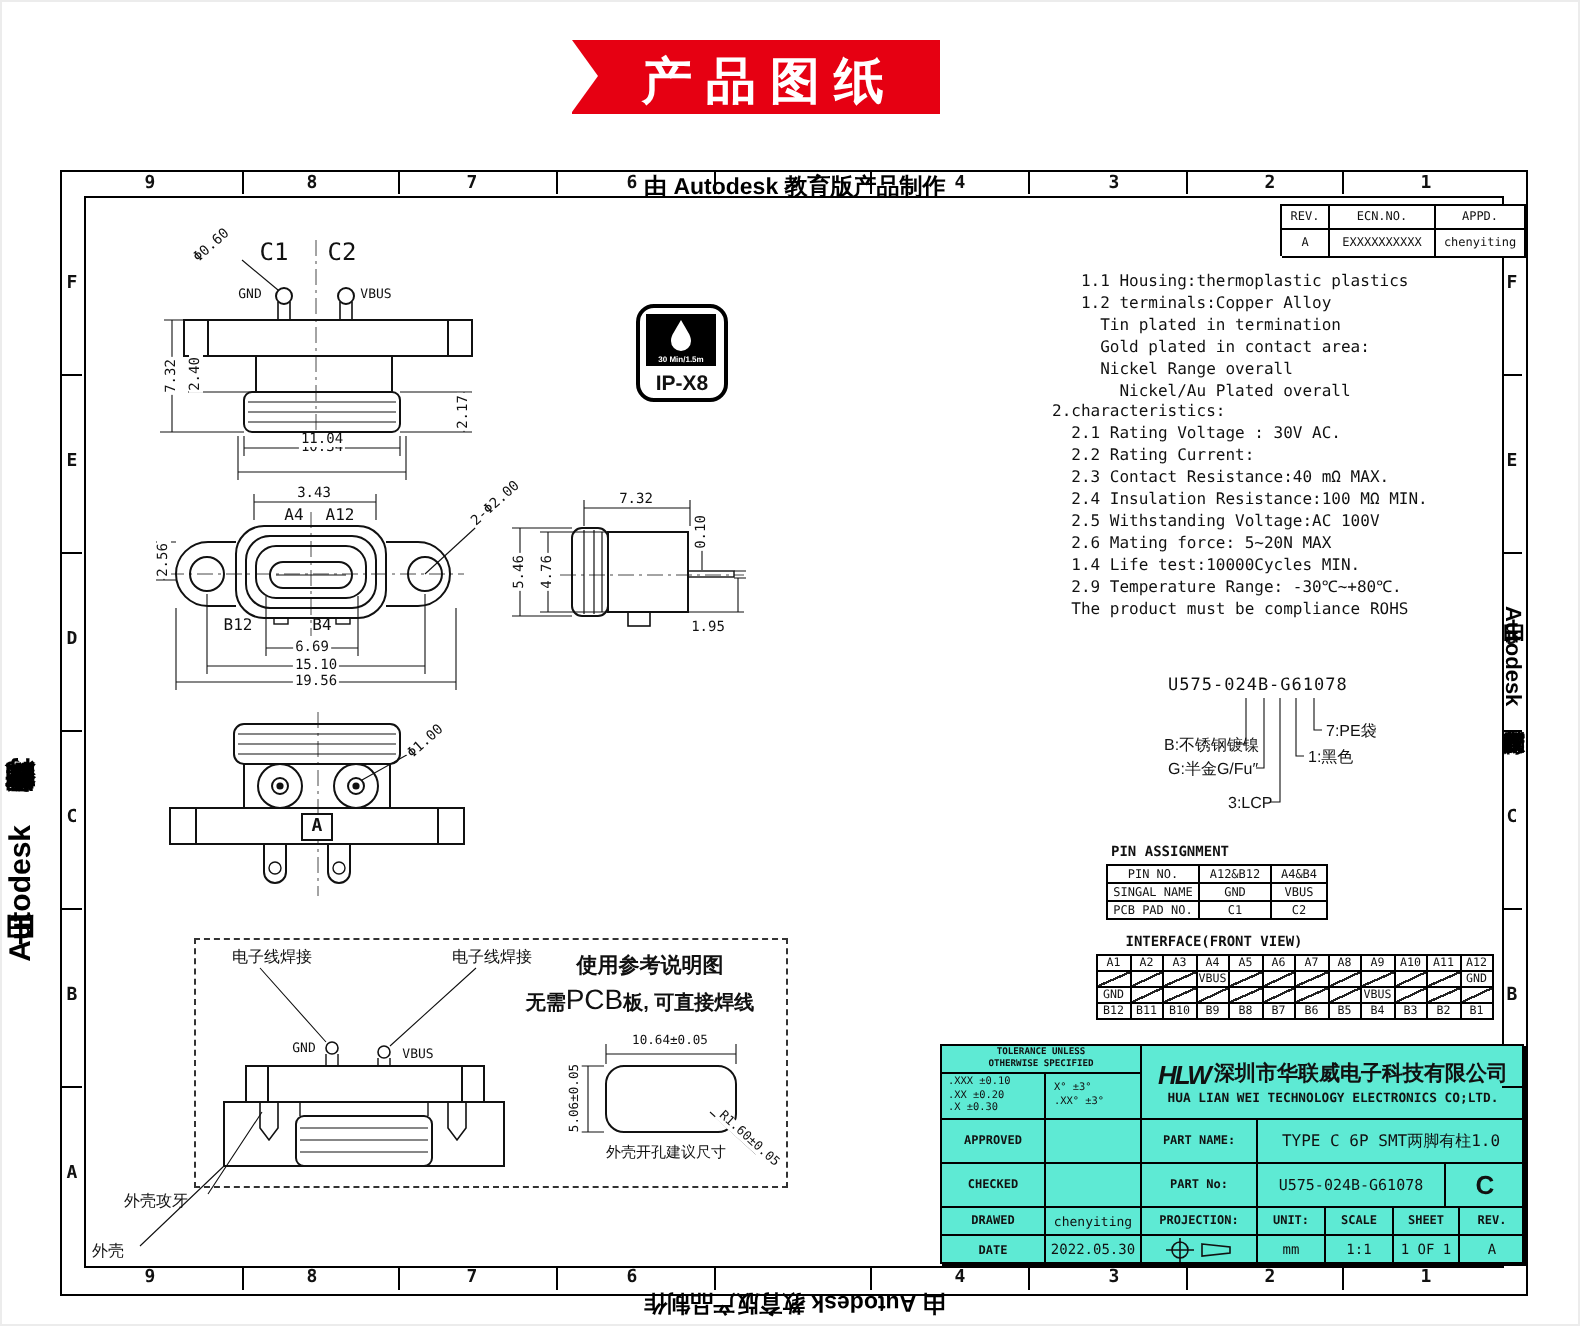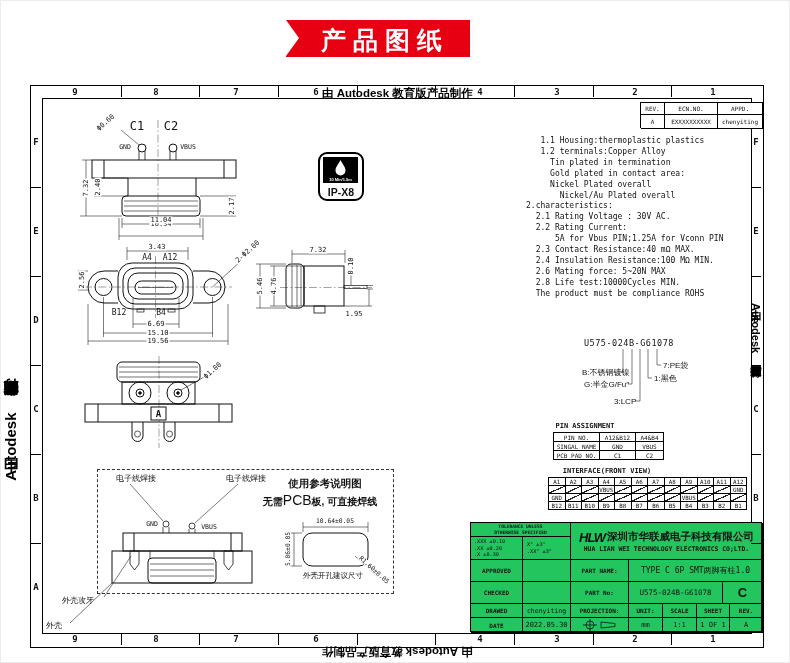--- a/index.html
+++ b/index.html
@@ -47,21 +47,21 @@
   .grid{position:absolute;display:grid;border-left:1px solid #000;border-top:1px solid #000;background:#fff;}
   .grid>div{border-right:1px solid #000;border-bottom:1px solid #000;display:flex;align-items:center;justify-content:center;
             font-family:"DejaVu Sans Mono",monospace;overflow:hidden;white-space:nowrap;}
   .pin-grid{grid-template-columns:46px 36px 28px;grid-auto-rows:9px;font-size:6px;}
   .ifc-grid{grid-template-columns:repeat(12,16.5px);grid-auto-rows:8px;font-size:5.8px;}
   .slash{background:linear-gradient(to bottom right,transparent 46%,#222 46%,#222 55%,transparent 55%);}
   .rev-grid{grid-template-columns:24px 53px 45px;font-size:6px;}
   .rev-grid>div{height:100%;}
   .ttl{position:absolute;font-family:"DejaVu Sans Mono",monospace;font-size:7px;font-weight:bold;transform:translate(-50%,-50%);white-space:nowrap;}
   
-  .tb{position:absolute;left:470px;top:522px;width:292px;height:110px;border:1.5px solid #000;box-sizing:border-box;background:#22c55e;}
+  .tb{position:absolute;left:470px;top:522px;width:292px;height:110px;border:1.5px solid #000;box-sizing:border-box;background:#5eead4;}
   .tb .cell{position:absolute;box-sizing:border-box;border-right:1px solid #000;border-bottom:1px solid #000;
             display:flex;align-items:center;justify-content:center;overflow:hidden;white-space:nowrap;
             font-family:"DejaVu Sans Mono",monospace;}
   .tb .lab{font-size:6px;font-weight:bold;}
   .tb .val{font-size:7px;}
 </style>
 </head>
 <body>
 
 <div class="page">
@@ -244,30 +244,31 @@
     </div>
     <div class="ip-lab">IP-X8</div>
   </div>
 
   <div class="notes">
     <div>
         <div class="note-line">   1.1 Housing:thermoplastic plastics</div>
         <div class="note-line">   1.2 terminals:Copper Alloy</div>
         <div class="note-line">     Tin plated in termination</div>
         <div class="note-line">     Gold plated in contact area:</div>
-        <div class="note-line">     Nickel Plated overall</div>
+        <div class="note-line">     Nickel Range overall</div>
         <div class="note-line">       Nickel/Au Plated overall</div>
         <div class="note-line">2.characteristics:</div>
         <div class="note-line">  2.1 Rating Voltage : 30V AC.</div>
         <div class="note-line">  2.2 Rating Current:</div>
-        <div class="note-line">      5A for Vbus PIN;1.25A for Vconn PIN</div>
         <div class="note-line">  2.3 Contact Resistance:40 mΩ MAX.</div>
         <div class="note-line">  2.4 Insulation Resistance:100 MΩ MIN.</div>
+        <div class="note-line">  2.5 Withstanding Voltage:AC 100V</div>
         <div class="note-line">  2.6 Mating force: 5~20N MAX</div>
-        <div class="note-line">  2.8 Life test:10000Cycles MIN.</div>
+        <div class="note-line">  1.4 Life test:10000Cycles MIN.</div>
+        <div class="note-line">  2.9 Temperature Range: -30℃~+80℃.</div>
         <div class="note-line">  The product must be compliance ROHS</div>
       </div>
   </div>
 
   <span class="lbl tl mono" style="left:584px;top:339px;font-size:8.5px;letter-spacing:0.5px">U575-024B-G61078</span>
   <span class="lbl tl cjk8" style="left:582px;top:369px">B:不锈钢镀镍</span>
   <span class="lbl tl cjk8" style="left:584px;top:381px">G:半金G/Fu″</span>
   <span class="lbl tl cjk8" style="left:614px;top:398px">3:LCP</span>
   <span class="lbl tl cjk8" style="left:654px;top:375px">1:黑色</span>
   <span class="lbl tl cjk8" style="left:663px;top:362px">7:PE袋</span>

